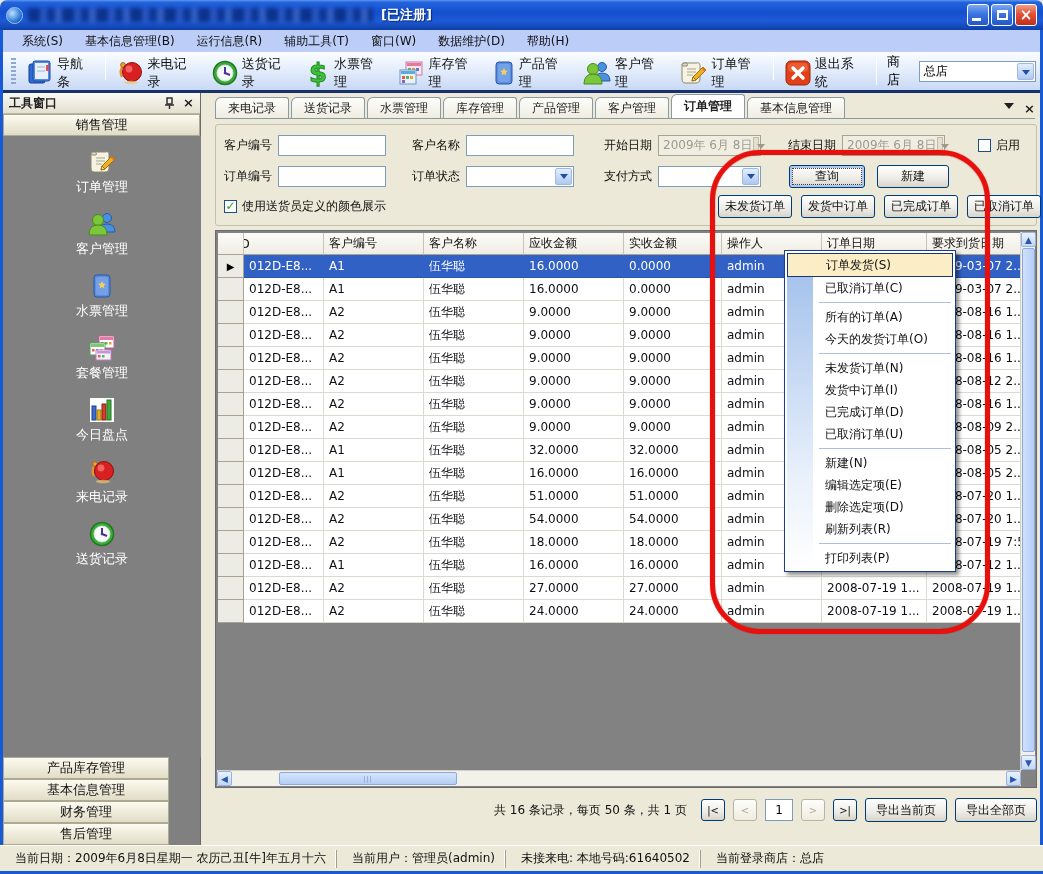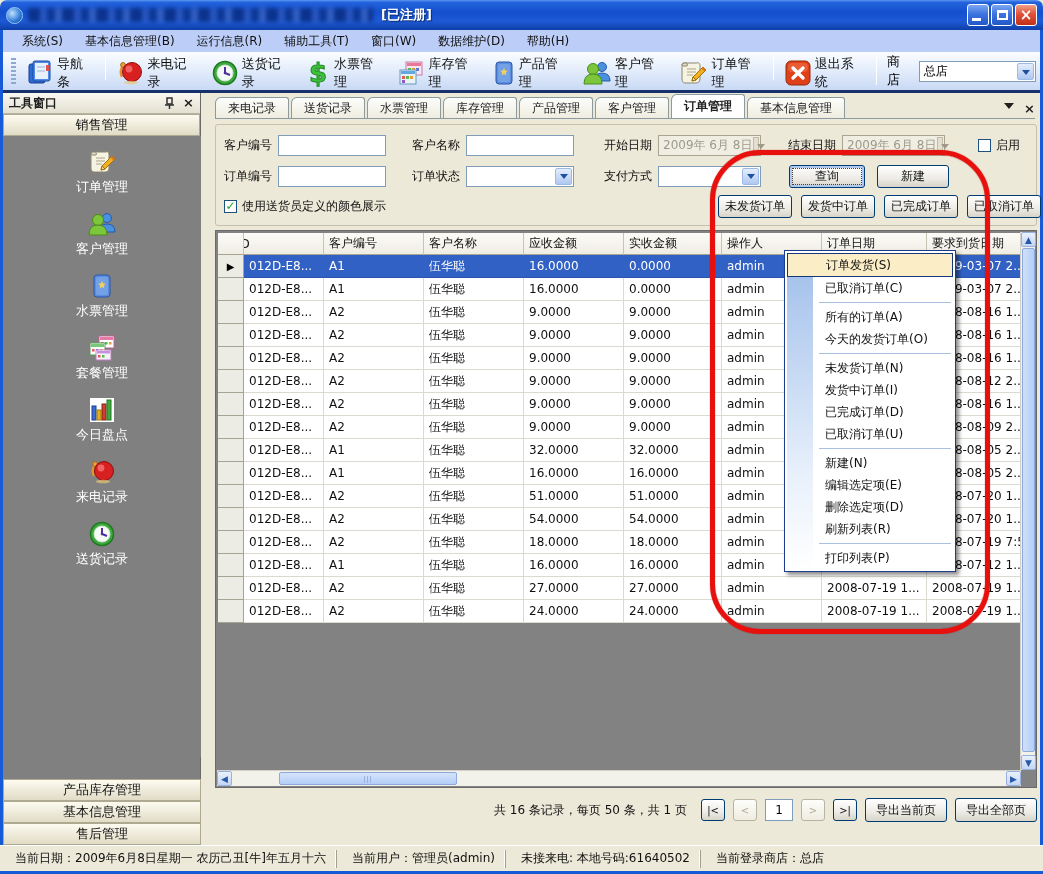--- a/index.html
+++ b/index.html
@@ -50,21 +50,21 @@
   
   .sidebar { position:absolute; left:3px; top:93px; width:198px; height:752px; background:#808080; border-right:1px solid #6A6A6A; }
   .sb-caption { height:21px; background:linear-gradient(180deg,#FAF9F2,#E3E0D0); border-bottom:1px solid #B8B4A4;
     display:flex; align-items:center; padding:0 6px; font-size:12px; font-weight:bold; color:#202020; }
   .sb-caption .sp { margin-left:auto; display:flex; gap:8px; align-items:center; }
   .sb-section { height:22px; background:linear-gradient(180deg,#FDFBF0,#E0DCC6); border:1px solid #AEAA92;
     display:flex; align-items:center; justify-content:center; font-size:13px; color:#101010; }
   .sb-body { position:absolute; left:0; top:43px; width:198px; height:621px; background:#808080; overflow:hidden; }
   .sb-item { width:100%; height:62px; display:flex; flex-direction:column; align-items:center; justify-content:flex-end; padding-bottom:2px; cursor:pointer; }
   .sb-item .lbl { color:#FFF; font-size:13px; margin-top:2px; }
-  .sb-bottom { position:absolute; left:0; bottom:0; width:198px; }
+  .sb-bottom { position:absolute; left:0; bottom:0; width:166px; }
   .icon svg { display:block; }
 
   
   .main { position:absolute; left:207px; top:93px; width:833px; height:752px; background:#ECE9D8; }
 
   .tabstrip { position:absolute; left:8px; top:2px; width:820px; height:24px; display:flex; align-items:flex-end; border-bottom:1px solid #8A9AA0; }
   .tab { height:21px; padding:0 12px; margin-right:2px; font-size:12px; color:#202020; background:linear-gradient(180deg,#FDFDFB,#EFEDE0);
     border:1px solid #8A9AA0; border-bottom:none; border-radius:6px 3px 0 0; display:flex; align-items:center; }
   .tab.active { height:24px; background:#FFFFFF; font-weight:bold; position:relative; z-index:2; }
   .tab-tools { margin-left:auto; display:flex; gap:10px; align-items:center; padding-bottom:4px; }
@@ -415,20 +415,21 @@
               <line x1="14" y1="14" x2="19" y2="16" stroke="#5030A0" stroke-width="2"></line>
               <circle cx="14" cy="14" r="1.3" fill="#5030A0"></circle>
             </svg>
           </span>
           <div class="lbl">送货记录</div>
         </div>
       </div>
     <div class="sb-bottom">
         <div class="sb-section">产品库存管理</div>
         <div class="sb-section">基本信息管理</div>
+        <div class="sb-section">财务管理</div>
         <div class="sb-section">售后管理</div>
       </div>
   </div>
 
   <div class="main">
 
     <div class="tabstrip">
         <div class="tab">来电记录</div>
         <div class="tab">送货记录</div>
         <div class="tab">水票管理</div>

